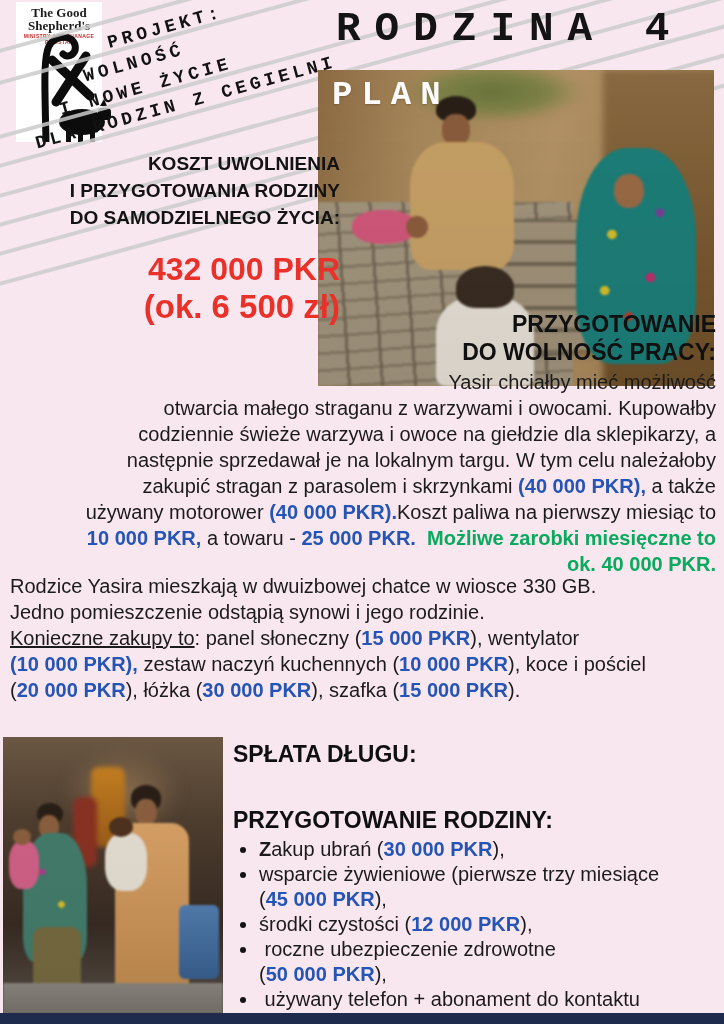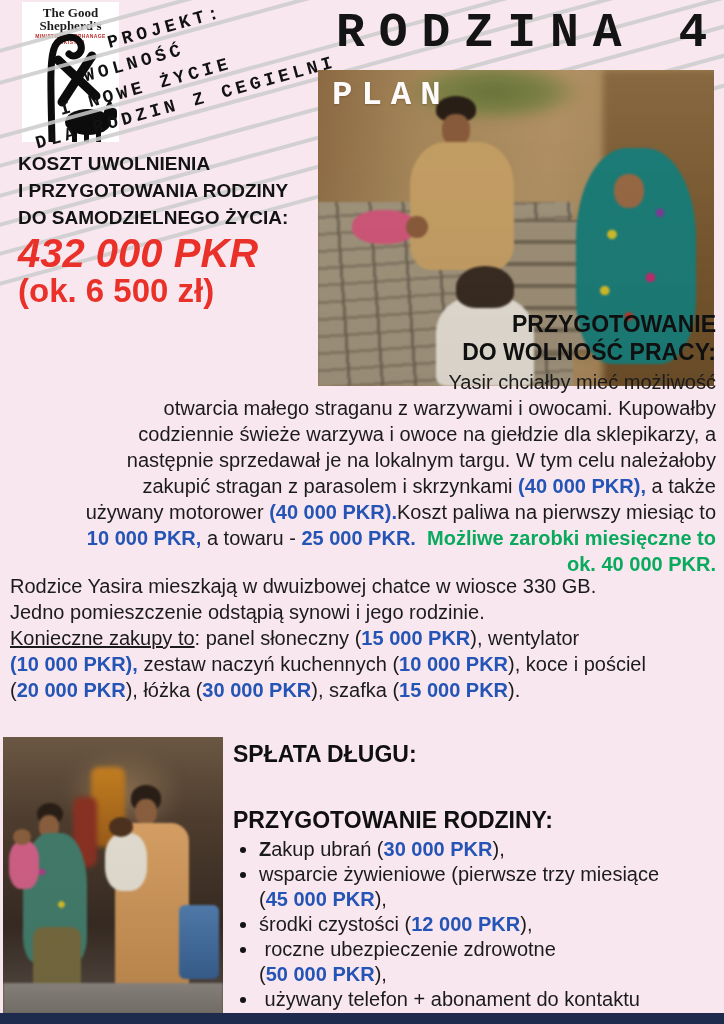--- a/index.html
+++ b/index.html
@@ -8,52 +8,52 @@
   }
   html,body{margin:0;padding:0;}
   .page{
     position:relative; width:724px; height:1024px; overflow:hidden;
     background:var(--bg); font-family:"Liberation Sans", sans-serif; color:var(--ink);
   }
   
   .stripe{position:absolute; left:-12px; width:830px; height:4px; background:var(--stripe);
     opacity:.85; transform:rotate(-15.3deg); transform-origin:left center; z-index:2;}
   
-  .logo-box{position:absolute; left:22px; top:2px; width:97px; height:140px; background:#fff; z-index:1;}
+  .logo-box{position:absolute; left:16px; top:2px; width:86px; height:140px; background:#fff; z-index:1;}
   .logo-title{font-family:"Liberation Serif", serif; font-weight:700; font-size:13px; line-height:13px;
     text-align:center; padding-top:4px; letter-spacing:0;}
   .logo-sub{color:#c22a2a; font-size:5px; line-height:5.5px; text-align:center; font-weight:700;
     letter-spacing:.4px; margin-top:2px;}
   .logo-art{position:absolute; left:0; top:28px; width:97px; height:112px;}
   
   .diag{position:absolute; left:12px; top:56px; z-index:4; transform:rotate(-15.3deg);
     transform-origin:left top; font-family:"Liberation Mono", monospace; font-weight:700;
     font-size:18px; line-height:26px; letter-spacing:4px; color:#121212; white-space:nowrap;}
   .diag .l0{padding-left:96px;} .diag .l1{padding-left:64px;} .diag .l2{padding-left:32px;} .diag .l3{padding-left:0;}
   
   .main-title{position:absolute; left:336px; top:6px; width:388px; z-index:4;
-    font-family:"Liberation Mono", monospace; font-weight:700; font-size:48px;
+    font-family:"Liberation Mono", monospace; font-weight:700; font-size:41px;
     letter-spacing:14px; color:#141414; white-space:nowrap;}
   
   .photo{position:absolute; overflow:hidden; z-index:3;}
   .photo::after{content:""; position:absolute; inset:0;
     background:linear-gradient(rgba(120,90,50,.06), rgba(60,40,20,.10)); pointer-events:none;}
   .top-photo{left:318px; top:70px; width:396px; height:316px;
     background:linear-gradient(100deg,#8d6b44 0%,#a98a5d 25%,#b49467 55%,#9c7c50 100%);}
   .fig{position:absolute;}
   .soft{filter:blur(1px);}
   .plan-label{position:absolute; left:14px; top:6px; z-index:6;
     font-family:"Liberation Mono", monospace; font-weight:700; font-size:34px;
     letter-spacing:9px; color:#fdfbfb; text-shadow:0 1px 2px rgba(90,60,30,.4);}
   .bottom-photo{left:3px; top:737px; width:220px; height:277px;
     background:linear-gradient(180deg,#6a5744 0%,#4c3c2f 30%,#332822 68%,#57504a 100%);}
   
-  .cost{position:absolute; left:18px; top:150px; width:322px; text-align:left; z-index:4;}
+  .cost{position:absolute; left:18px; top:150px; width:322px; text-align:right; z-index:4;}
   .cost-line{font-weight:700; font-size:19px; line-height:27px; color:#131313;}
-  .cost-amount{color:var(--red); font-weight:700; font-size:40px; line-height:44px; margin-top:0; letter-spacing:0;font-style:italic;}
+  .cost-amount{color:var(--red); font-weight:700; font-size:32px; line-height:44px; margin-top:16px; letter-spacing:0;}
   .cost-approx{color:var(--red); font-weight:700; font-size:33px; line-height:32px;}
   
   .sec{position:absolute; z-index:4;}
   .sec-h{font-weight:700; font-size:23px; line-height:28px; color:#101010;}
   .para{font-size:20px; line-height:26px; white-space:pre-wrap; margin-top:3px;}
   .seg-blue{color:var(--blue); font-weight:700;}
   .seg-green{color:var(--green); font-weight:700;}
   .seg-und{text-decoration:underline;}
   .seg-bold{font-weight:700;}
   .work-sec{left:10px; top:310px; width:706px;text-align:right;}

